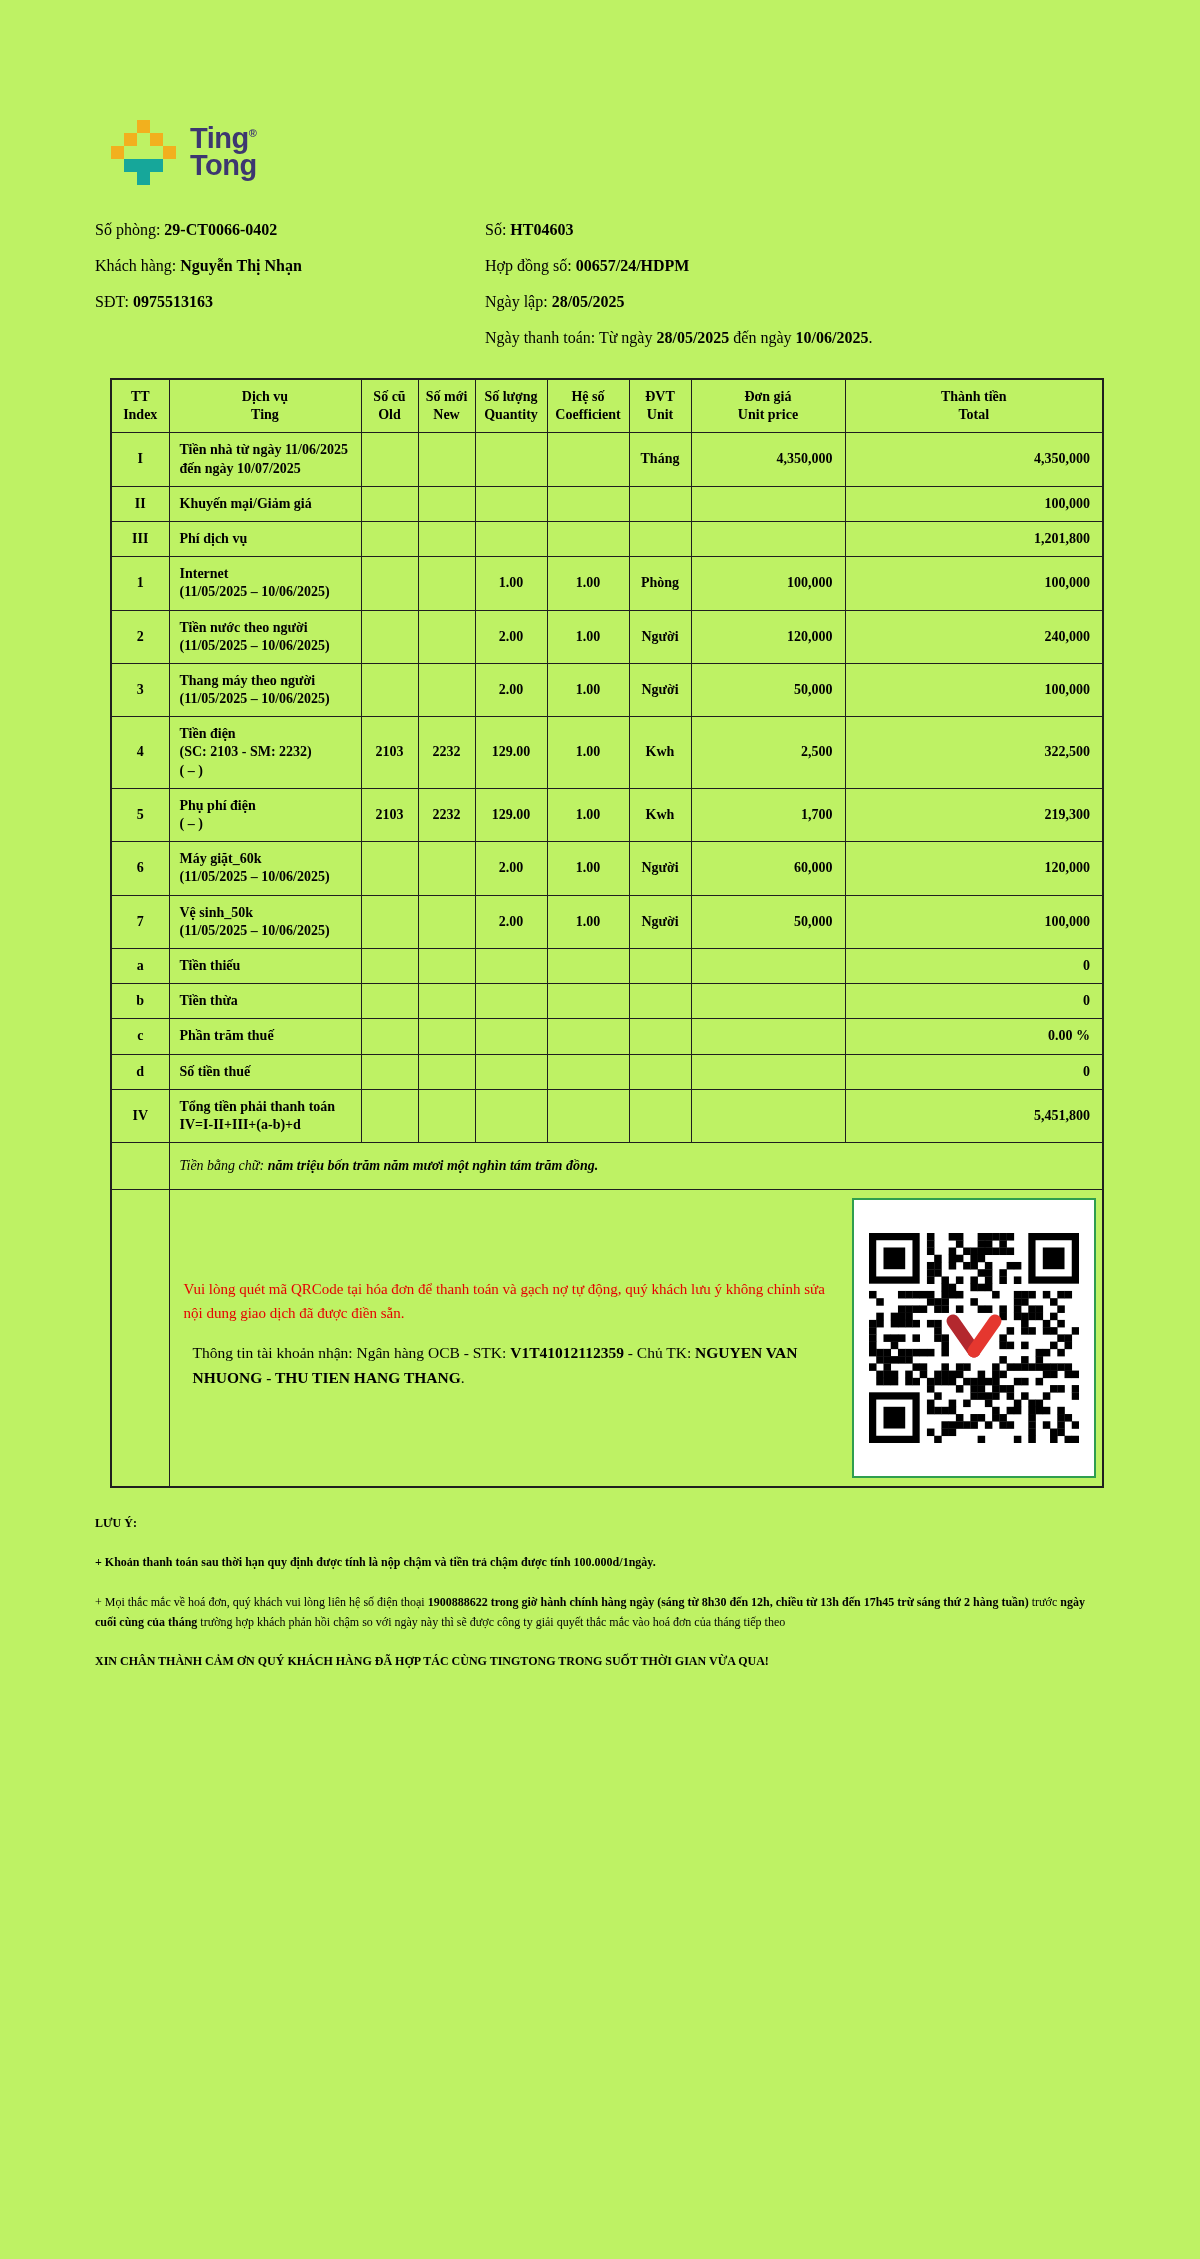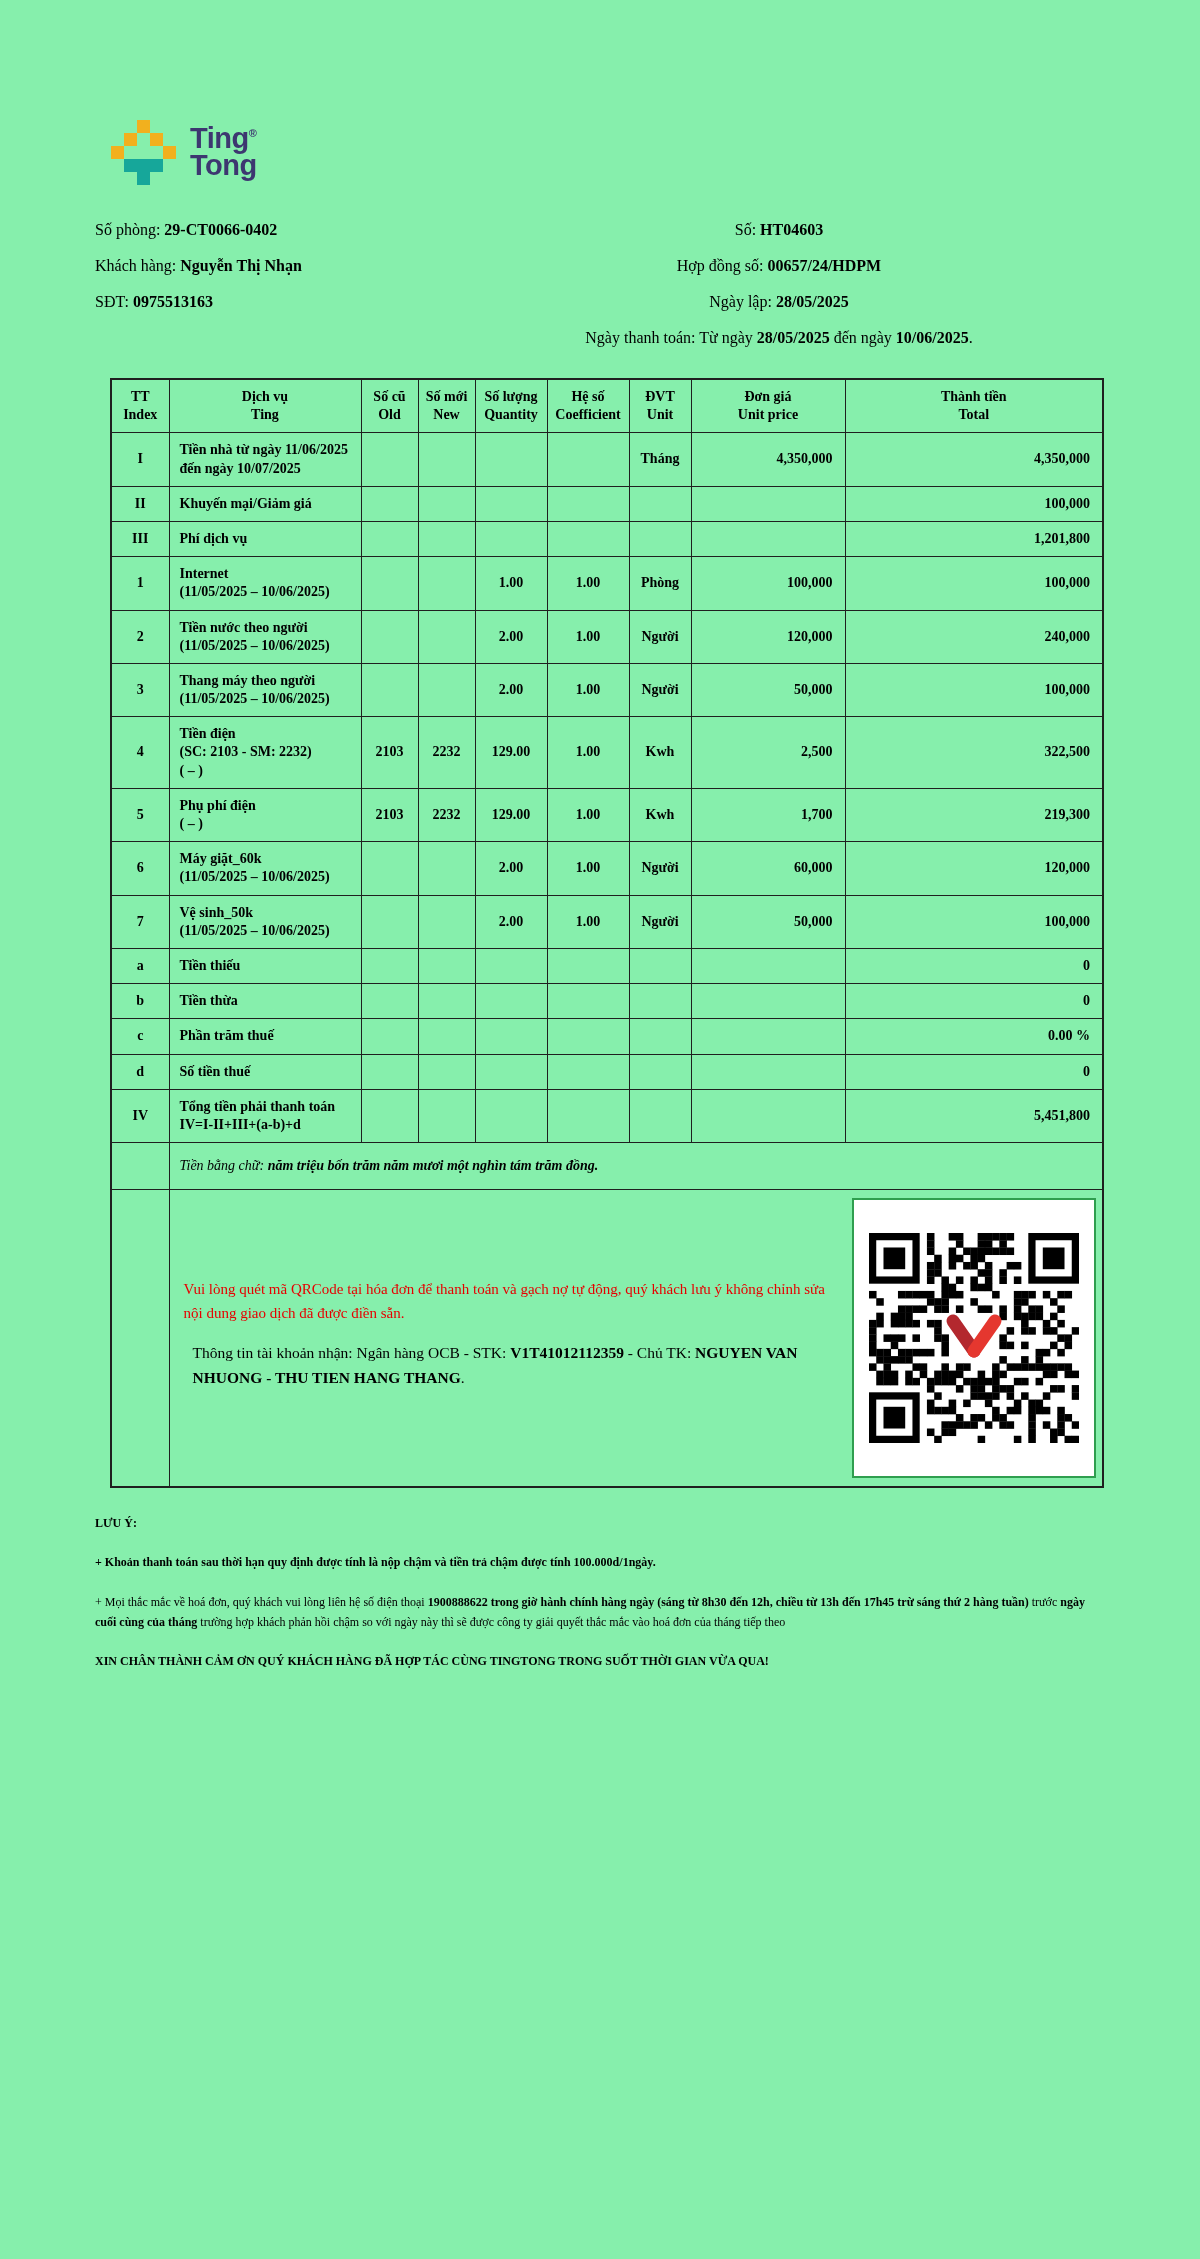--- a/index.html
+++ b/index.html
@@ -1,35 +1,35 @@
 <!DOCTYPE html>
 <html style="--brand_navy: #3d3770; --brand_yellow: #f2b01e; --brand_teal: #16a79a; --alert_red: #e60000; --qr_green: #2f9e4f; --qr_v_red: #e5372f; --qr_v_dark_red: #b3282e; --border_dark: #1f1f1f;"><head>
 <meta charset="utf-8">
 <style>
   html,body{margin:0;padding:0;background:#fff;}
-  .page{position:relative;width:1200px;height:2259px;background:#86efac;overflow:hidden;
+  .page{position:relative;width:1200px;height:2259px;background:#bef264;overflow:hidden;
         font-family:"Liberation Serif",serif;color:#000;}
 
   
   .header{position:absolute;top:118px;left:95px;right:95px;display:flex;justify-content:space-between;}
   .logo{display:flex;align-items:flex-start;gap:14px;margin-left:16px;}
   .logo-mark{position:relative;width:65px;height:65px;margin-top:2px;}
   .px{position:absolute;width:13px;height:13px;}
   .px.y{background:var(--brand_yellow);}
   .px.t{background:var(--brand_teal);}
   .px.bar{width:39px;}
   .logo-text{font-family:"Liberation Sans",sans-serif;font-weight:bold;
              font-size:29px;line-height:27px;color:var(--brand_navy);letter-spacing:-0.5px;margin-top:2px;}
   .logo-text sup{font-size:11px;}
   .page-title{width:350px;text-align:right;font-weight:bold;font-size:23px;line-height:1.45;margin-top:4px;}
 
   
   .info{position:absolute;top:212px;left:95px;right:95px;font-size:16px;}
   .info-left{position:absolute;left:0;top:0;width:465px;}
-  .info-right{position:absolute;right:16px;top:0;width:620px;text-align:center;}
+  .info-right{position:absolute;right:0;top:0;width:620px;text-align:left;}
   .info-line{line-height:36px;}
   .rich .b{font-weight:bold;}
   .rich .i{font-style:italic;}
 
   
   .invoice-table{position:absolute;top:378px;left:110px;width:992px;border-collapse:collapse;
                  font-size:14px;font-weight:bold;table-layout:fixed;}
   .invoice-table th,.invoice-table td{border:1px solid var(--border_dark);padding:8px 6px;
                  line-height:1.3;vertical-align:middle;}
   .invoice-table{border:2px solid var(--border_dark);}

